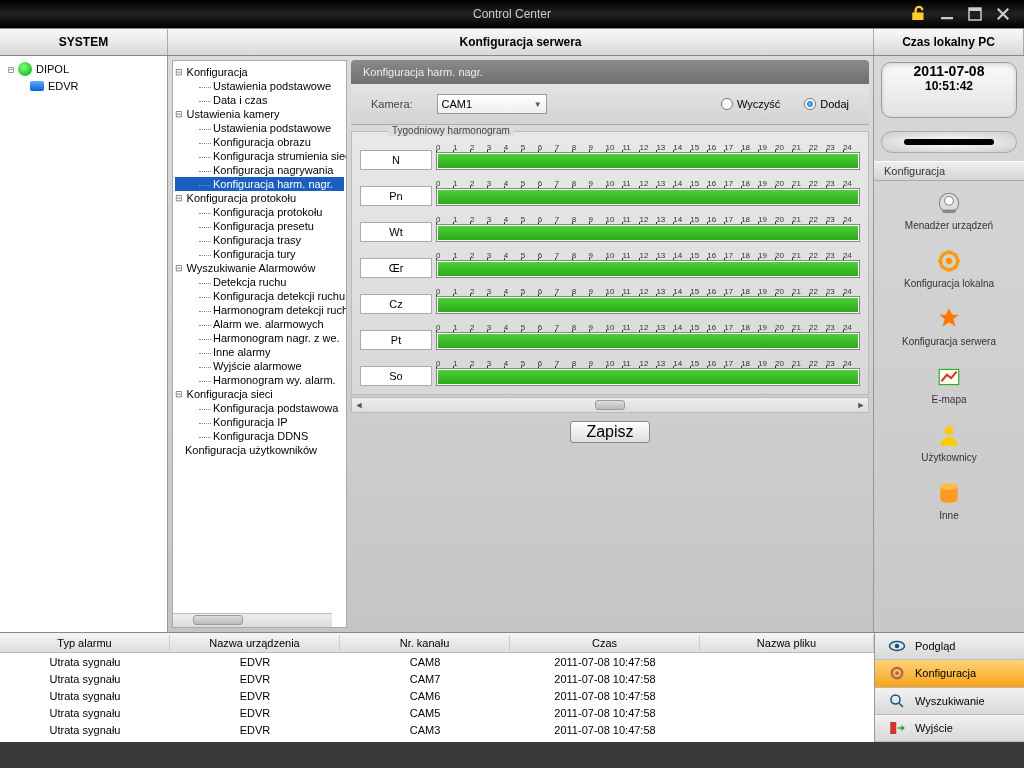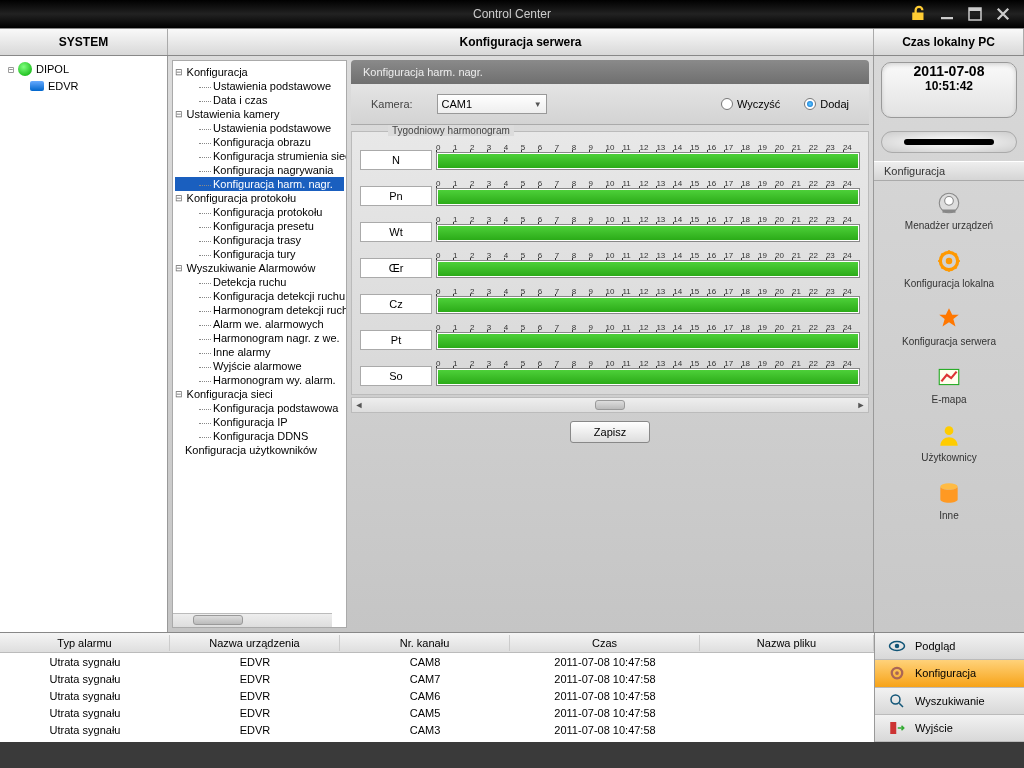--- a/index.html
+++ b/index.html
@@ -56,21 +56,21 @@
 .ticks span::before { content:""; position:absolute; bottom:-2px; left:0; width:1px; height:4px; background:#333; }
 .bar-track { height: 18px; background: #fff; border: 1px solid #888; position: relative; }
 .bar-fill { position: absolute; top: 1px; bottom: 1px; left: 1px; right: 1px; background: linear-gradient(#4dd039, #2bab18); }
 
 .copy-header { margin-top: 40px; }
 .hscroll { height: 16px; background: linear-gradient(#eee,#ddd); border: 1px solid #bbb; margin-top: 2px; display:flex; align-items:center; }
 .hscroll .arrow { width:14px; text-align:center; font-size:9px; color:#555; cursor:pointer;}
 .hscroll .thumb { width: 30px; height: 10px; background:linear-gradient(#ddd,#bbb); border:1px solid #999; border-radius:3px; margin: 0 auto; }
 
 .save-row { display:flex; justify-content:center; padding: 8px 0 4px; }
-.save-btn { width: 80px; height: 22px; background: linear-gradient(#fff,#ddd); border:1px solid #888; border-radius:3px; cursor:pointer; font-size:11px; }
+.save-btn { width: 80px; height: 22px; background: linear-gradient(#fff,#ddd); border:1px solid #888; border-radius:3px; cursor:pointer; font-size:16px; }
 
 .right-panel { width: 150px; background: linear-gradient(#d8d8d8,#c8c8c8); display:flex; flex-direction:column; align-items:center; padding-top:6px; }
 .clock-box { width: 136px; height: 56px; background: linear-gradient(#fafafa,#e2e2e2); border:1px solid #999; border-radius:10px; display:flex; flex-direction:column; align-items:center; font-weight:bold; box-shadow: inset 0 2px 4px rgba(0,0,0,.15); margin-bottom:13px;}
 .clock-box .d { font-size:14px; }
 .clock-box .t { font-size:12px; }
 .clock-strip { width: 136px; height: 22px; background: radial-gradient(ellipse at center, #fff, #ccc); border:1px solid #aaa; border-radius:12px; display:flex; align-items:center; justify-content:center; margin-bottom:8px;}
 .clock-strip .bar { width:90px; height:6px; background:#000; border-radius:3px; }
 .rp-section { width: 100%; background: linear-gradient(#eee,#d5d5d5); border-top:1px solid #fff; border-bottom:1px solid #aaa; padding:3px 10px; font-size:11px; color:#333;}
 .rp-items { flex:1; width:100%; overflow:auto; }
 .rp-item { display:flex; flex-direction:column; align-items:center; padding: 8px 0; cursor:pointer; gap:3px; }

